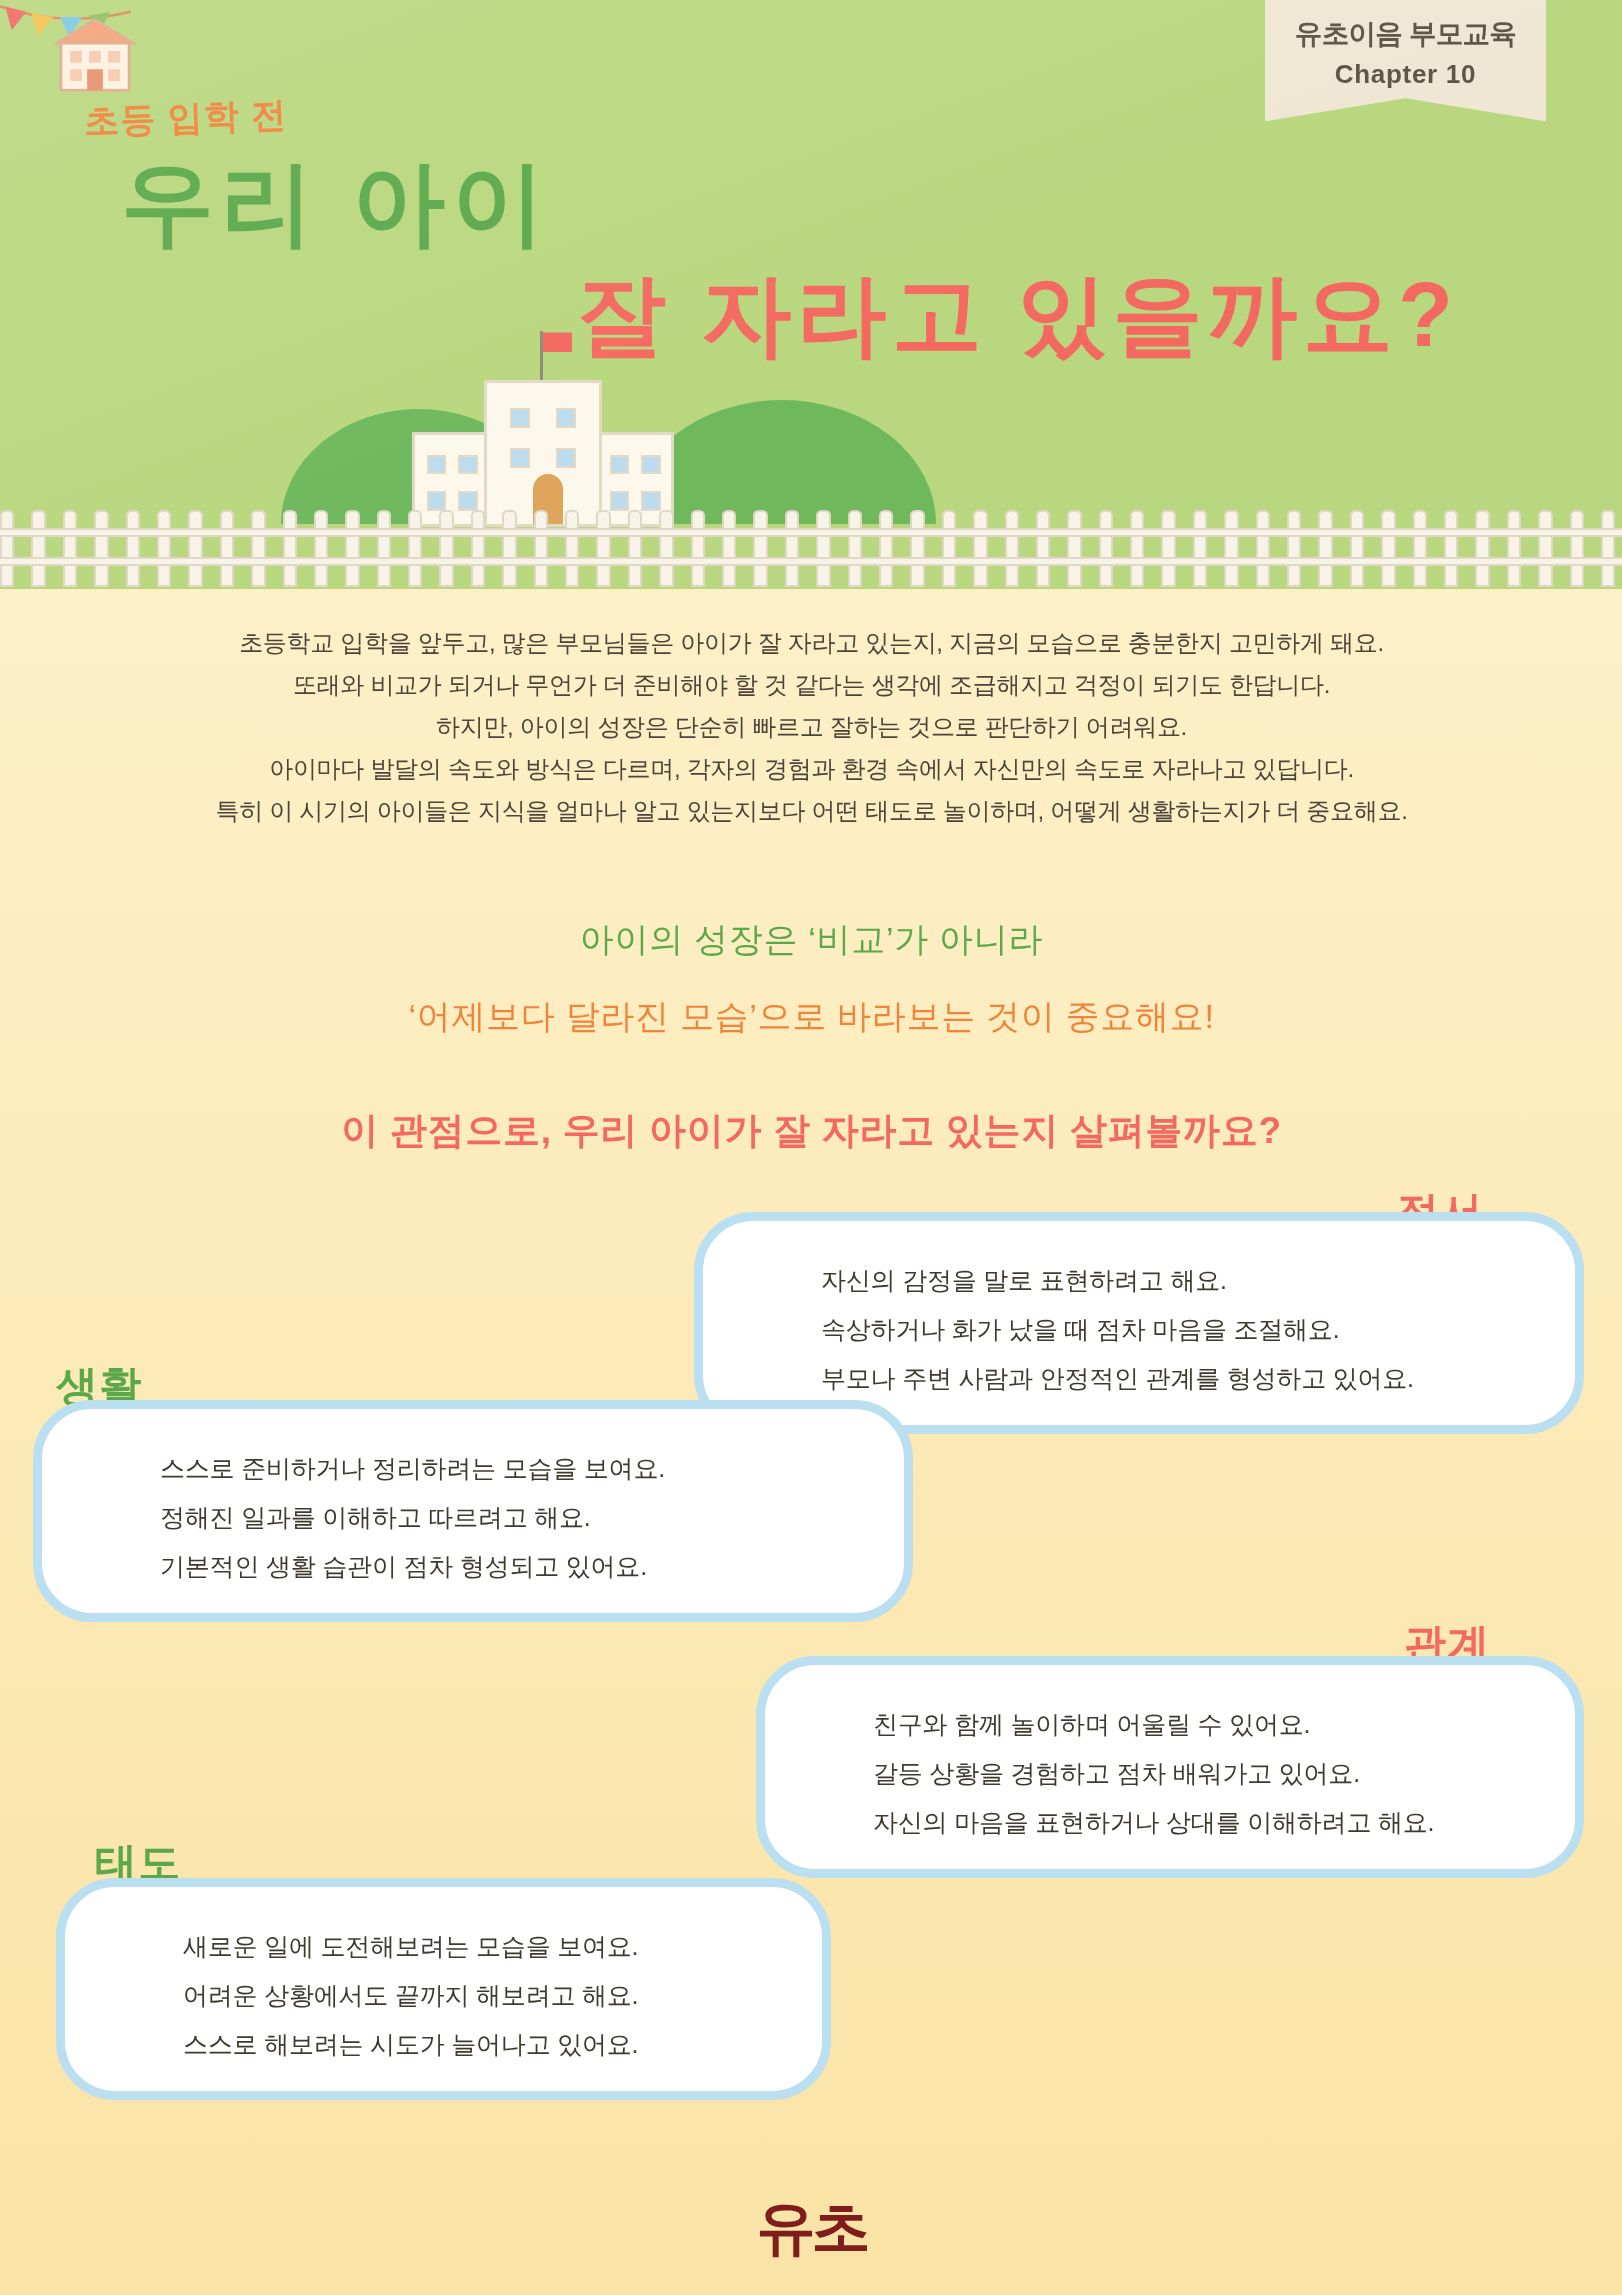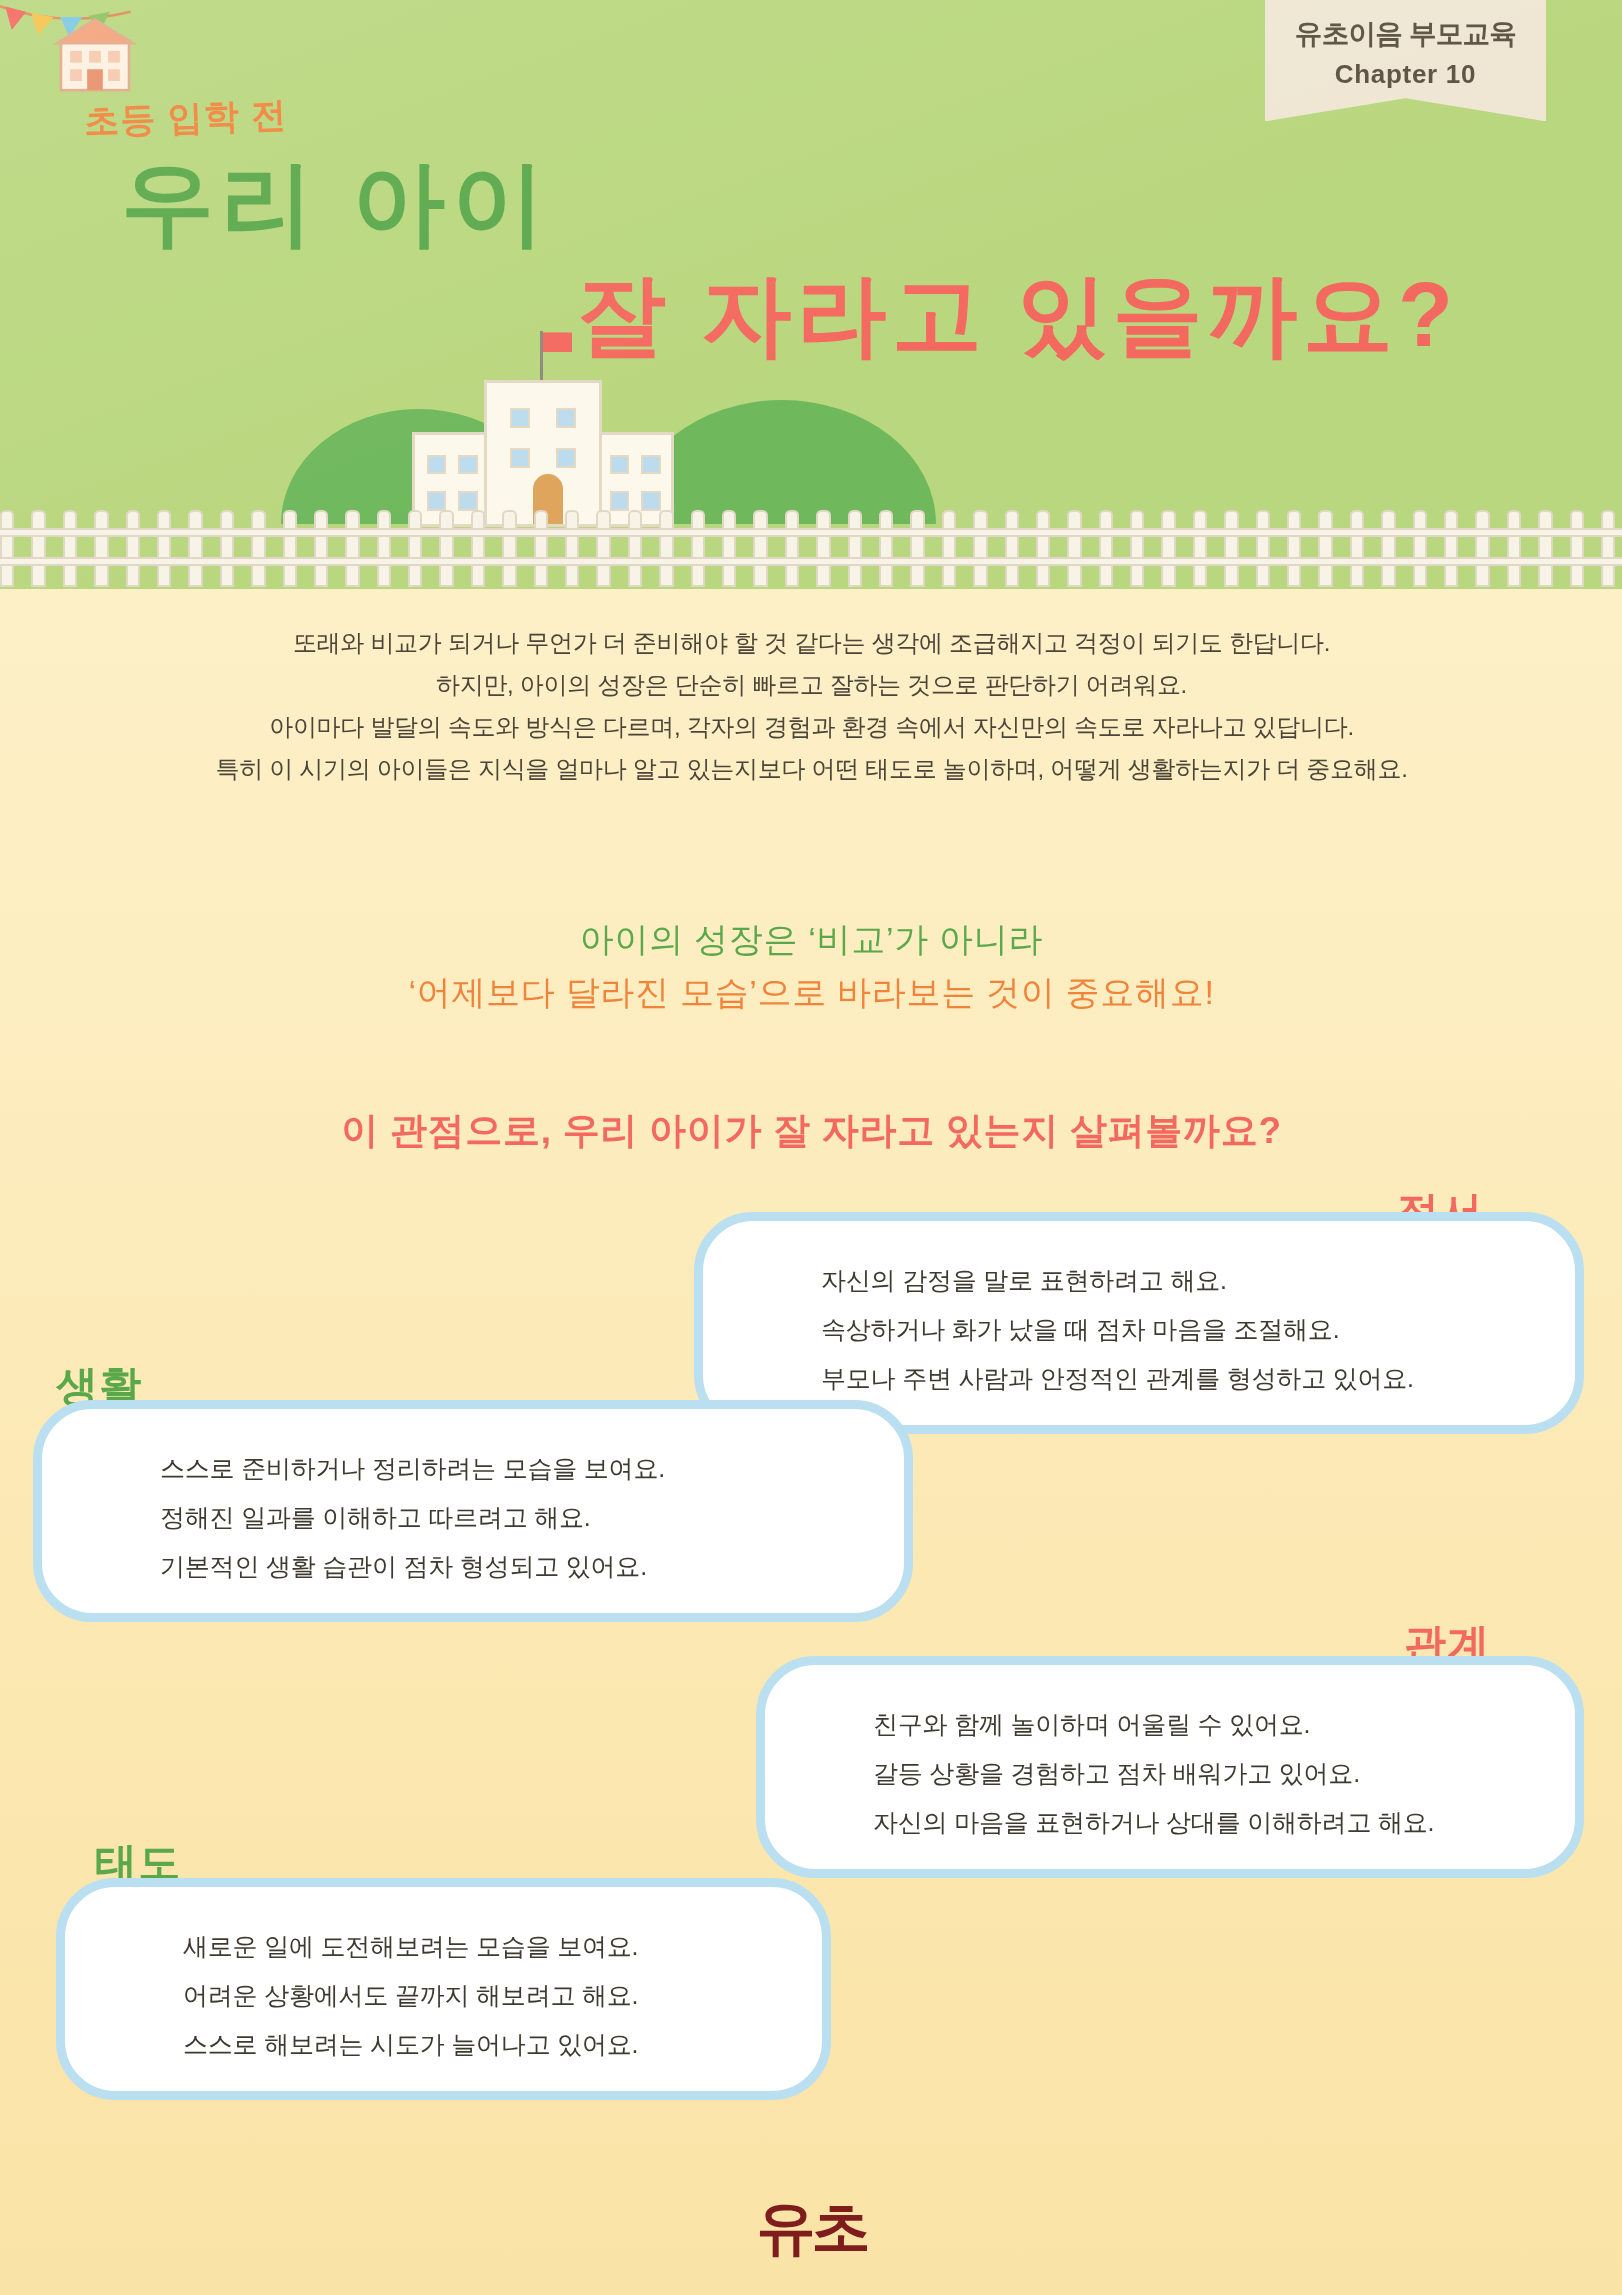--- a/index.html
+++ b/index.html
@@ -199,21 +199,21 @@
     width: 1623px;
     text-align: center;
   }
   .highlight .hl-line {
     font-size: 34px;
     font-weight: 400;
     line-height: 1.55;
     letter-spacing: 0.7px;
   }
   .hl-green { color: #5aa84a; }
-  .hl-orange { color: #f0843a; }
+  .hl-orange { color: #f0843a; margin-top: 24px; }
 
   .question {
     position: absolute;
     top: 1106px; left: 0;
     width: 1623px;
     text-align: center;
     font-size: 37px;
     font-weight: 700;
     color: #f4695f;
     letter-spacing: 0.7px;
@@ -414,20 +414,21 @@
         <div class="pk"></div>
         <div class="pk"></div>
 
     </div>
     <div class="rail a"></div>
     <div class="rail b"></div>
   </div>
 </div>
 
 <div class="intro">
+  <p>초등학교 입학을 앞두고, 많은 부모님들은 아이가 잘 자라고 있는지, 지금의 모습으로 충분한지 고민하게 돼요.</p>
   <p>또래와 비교가 되거나 무언가 더 준비해야 할 것 같다는 생각에 조급해지고 걱정이 되기도 한답니다.</p>
   <p>하지만, 아이의 성장은 단순히 빠르고 잘하는 것으로 판단하기 어려워요.</p>
   <p>아이마다 발달의 속도와 방식은 다르며, 각자의 경험과 환경 속에서 자신만의 속도로 자라나고 있답니다.</p>
   <p>특히 이 시기의 아이들은 지식을 얼마나 알고 있는지보다 어떤 태도로 놀이하며, 어떻게 생활하는지가 더 중요해요.</p>
 </div>
 
 <div class="highlight">
   <div class="hl-line hl-green">아이의 성장은 ‘비교’가 아니라</div>
   <div class="hl-line hl-orange">‘어제보다 달라진 모습’으로 바라보는 것이 중요해요!</div>
 </div>

